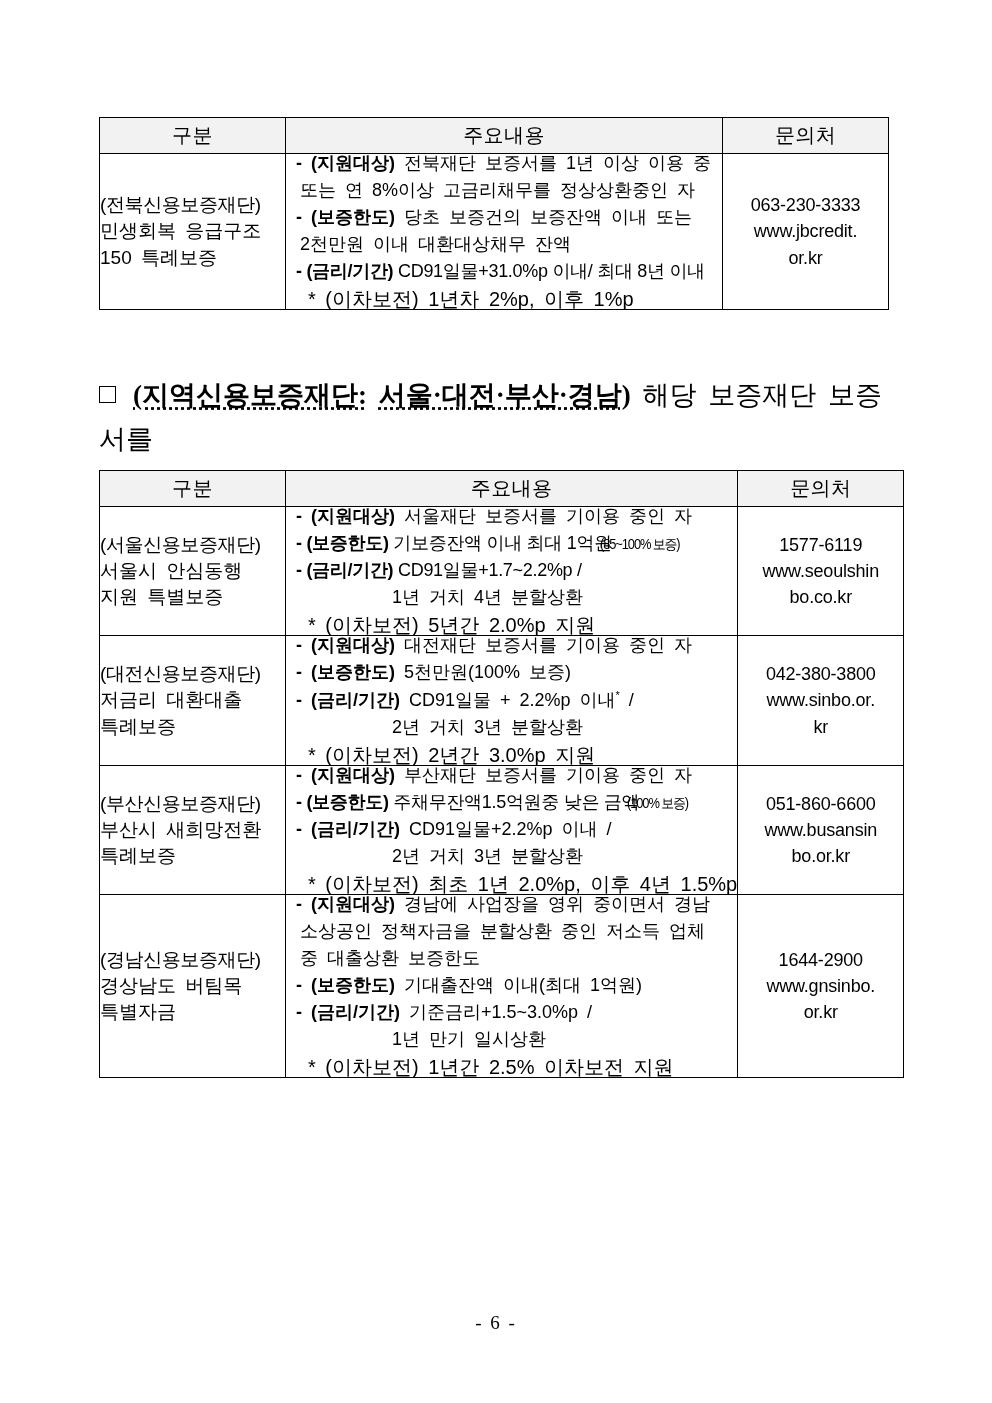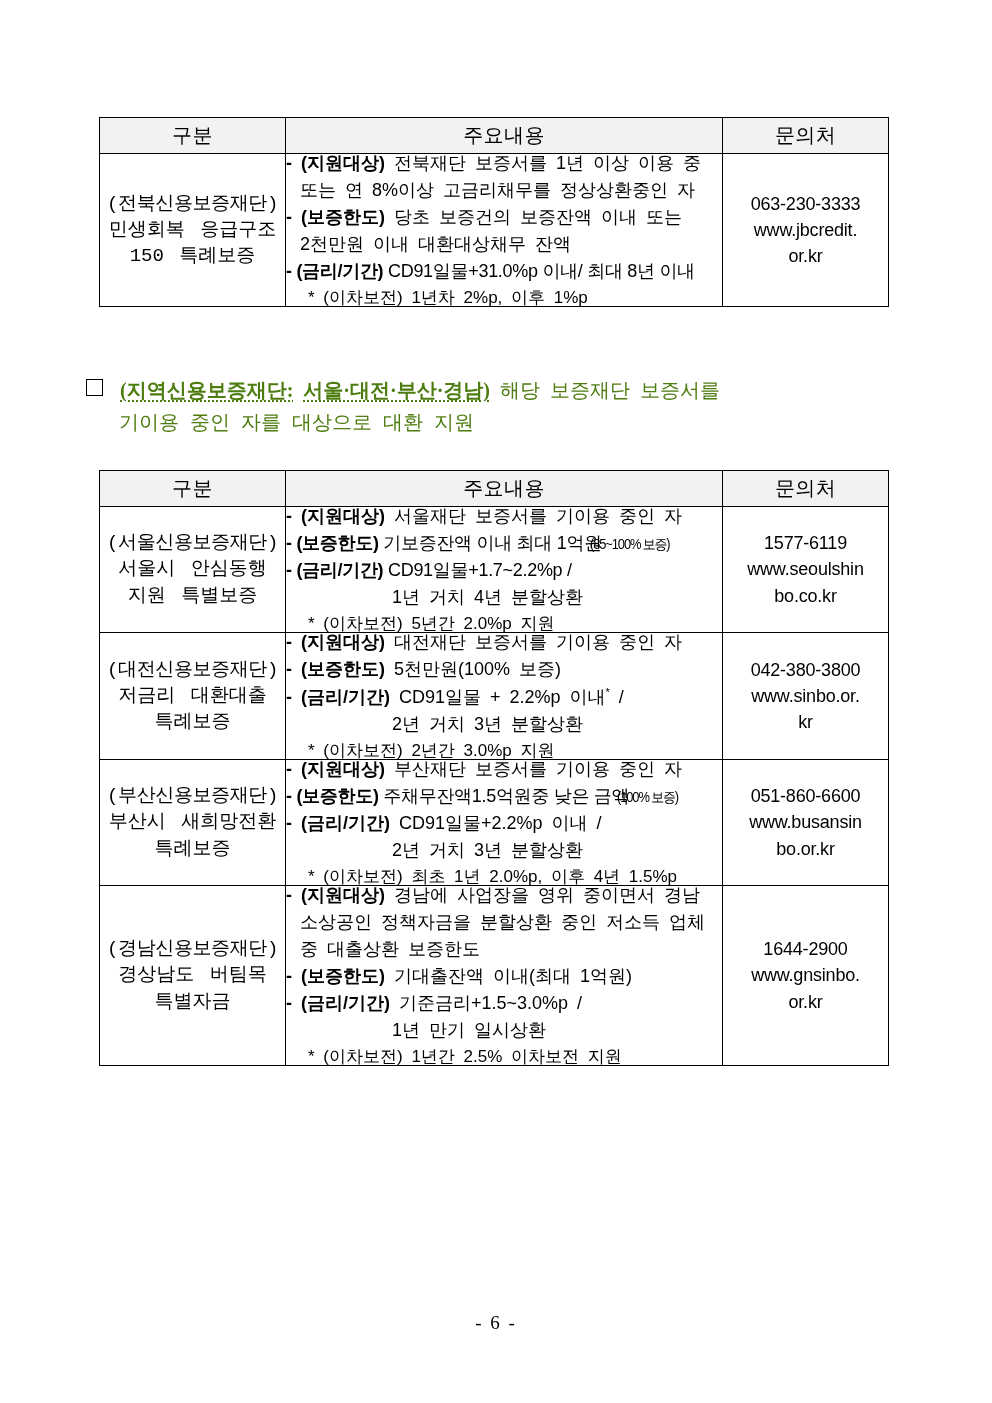--- a/index.html
+++ b/index.html
@@ -43,26 +43,24 @@
     font-weight: 400;
     height: 35px;
     line-height: 35px;
     letter-spacing: 0.4px;
   }
   .col-gubun   { width: 186px; }
   .col-content { width: 437px; }
   .col-contact { width: 166px; }
 
   .cell-gubun {
-    text-align: center;
     font-size: 19px;
     line-height: 1.38;
     letter-spacing: -0.4px;
     padding: 4px 2px;
-    font-family: Liberation Mono, monospace;
   }
   .cell-contact {
     text-align: center;
     font-size: 18px;
     line-height: 1.45;
     letter-spacing: -0.2px;
     padding: 4px 5px;
     word-break: break-all;
   }
   .cell-content {
@@ -70,21 +68,21 @@
     font-size: 18px;
     line-height: 1.0;
     padding: 9px 10px 9px 10px;
     letter-spacing: -0.3px;
   }
 
   .bullet-line {
     display: block;
     padding-left: 13px;
     text-indent: -13px;
-    margin: 0 0 9px 0;
+    margin: 0 0 9px 10px;
     white-space: nowrap;
   }
   .bullet-line:last-child { margin-bottom: 0; }
   .bullet-line .lbl { font-weight: bold; }
   .cont-line {
     display: block;
     padding-left: 14px;
     margin: 0 0 9px 0;
     white-space: nowrap;
   }
@@ -92,46 +90,46 @@
     display: block;
     margin: 0 0 9px 0;
     white-space: nowrap;
     padding-left: 106px;
   }
   .note-line {
     display: block;
     margin: 0;
     white-space: nowrap;
     padding-left: 22px;
-    font-size: 17px;
+    font-size: 20px;
     letter-spacing: -0.3px;
   }
   .small-paren {
     font-size: 14px;
     letter-spacing: -1.2px;
     display: inline-block;
     transform: scaleX(0.92);
     transform-origin: left center;
   }
   .sup { font-size: 11px; vertical-align: super; }
   .justify-row { display: block; white-space: nowrap; }
 
   
   .wsp { letter-spacing: 0px; word-spacing: 4px; }
 
   
   .head-para {
     position: absolute;
-    left: 86px;
+    left: 99px;
     top: 374px;
     width: 790px;
     font-family: "Liberation Serif", "DejaVu Serif", serif;
-    font-size: 20px;
+    font-size: 27px;
     line-height: 1.62;
-    color: #4d7c0f;
+    color: #000000;
   }
   .head-para .sq {
     display: inline-block;
     width: 15px; height: 15px;
     border: 1.6px solid #000;
     margin-right: 17px;
     vertical-align: 1px;
   }
   .head-para .strong-dot {
     font-weight: bold;

